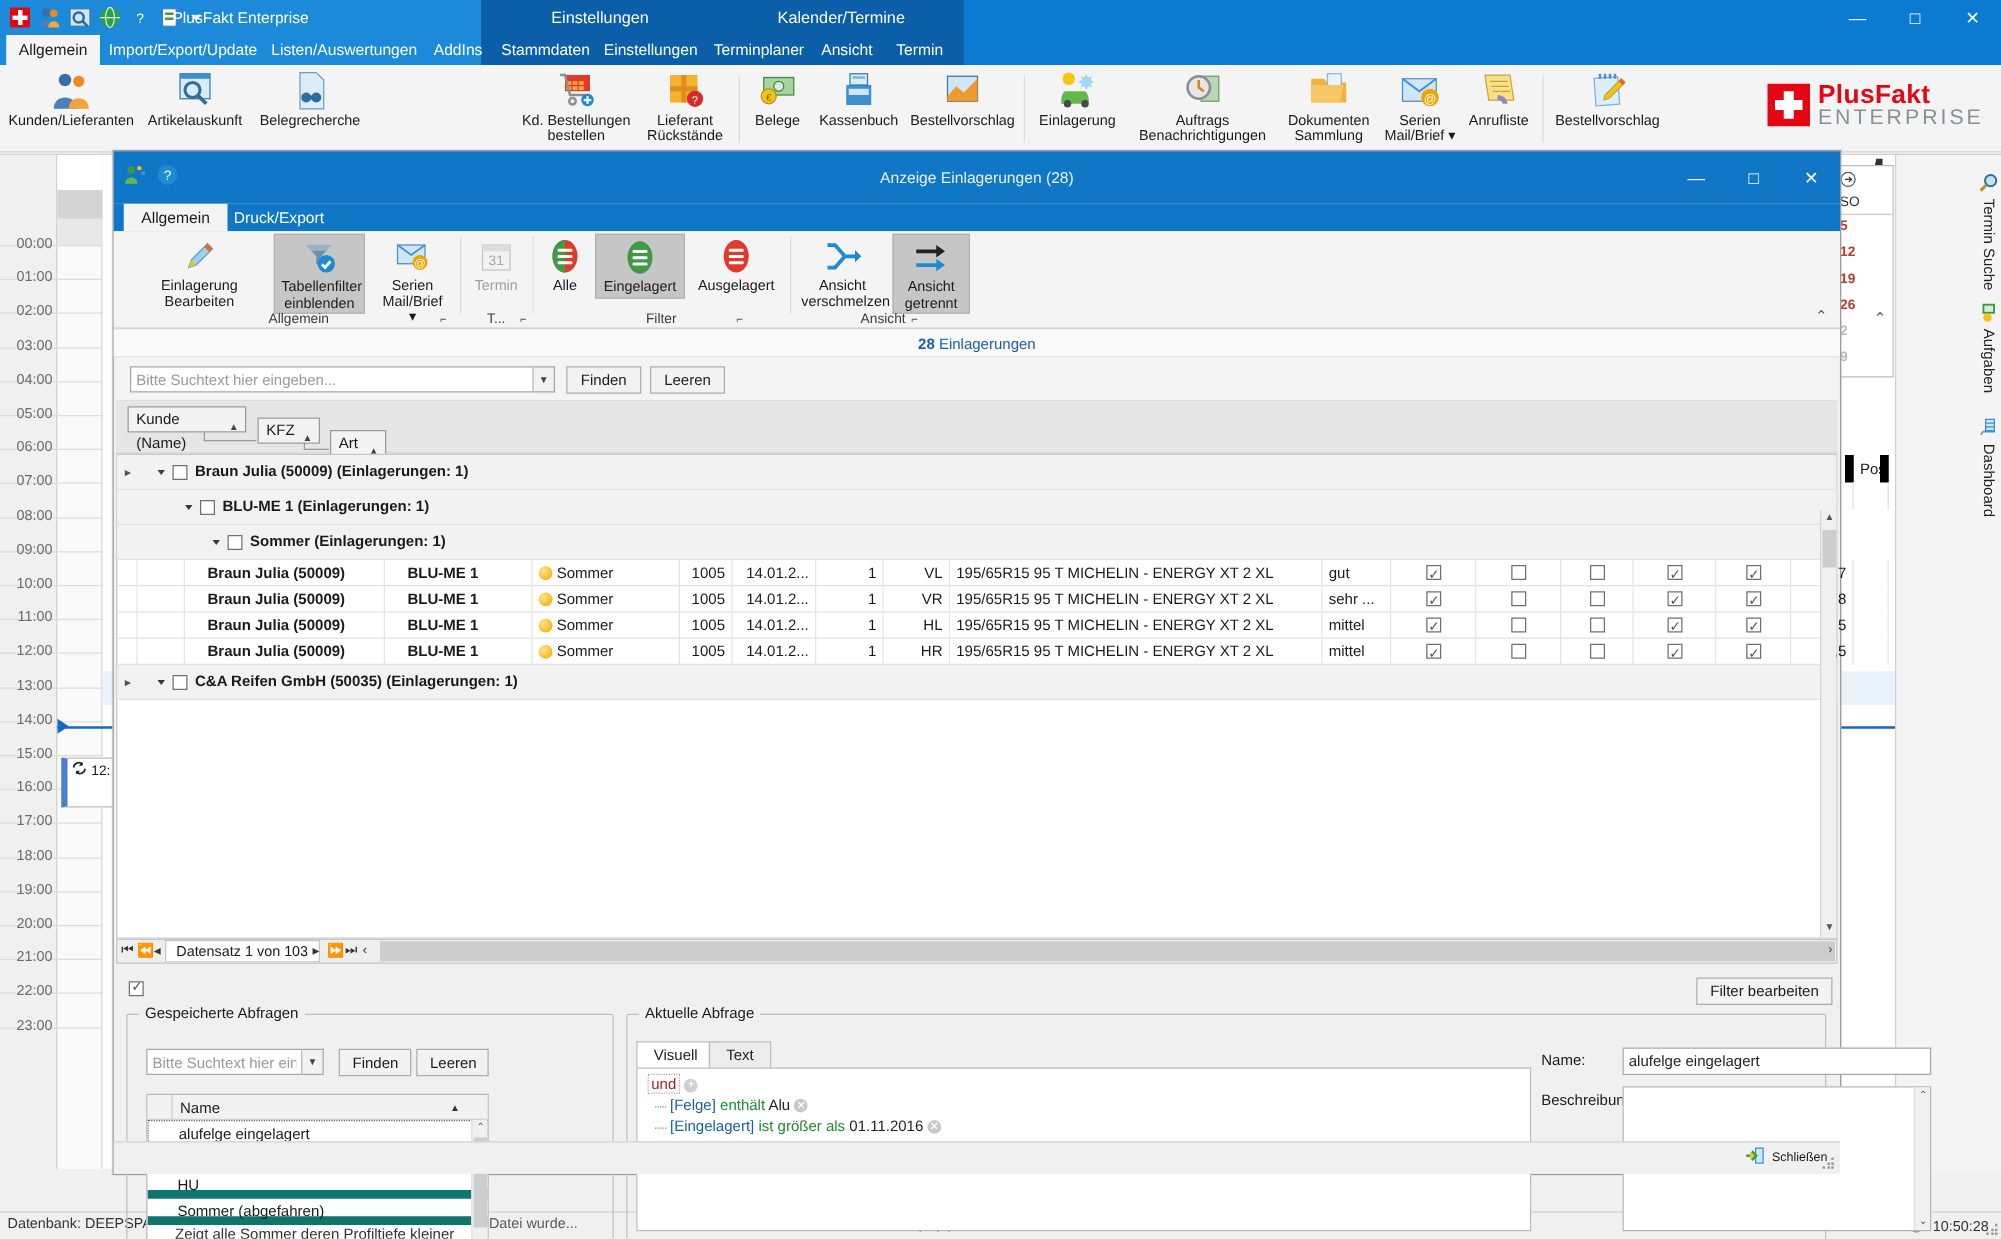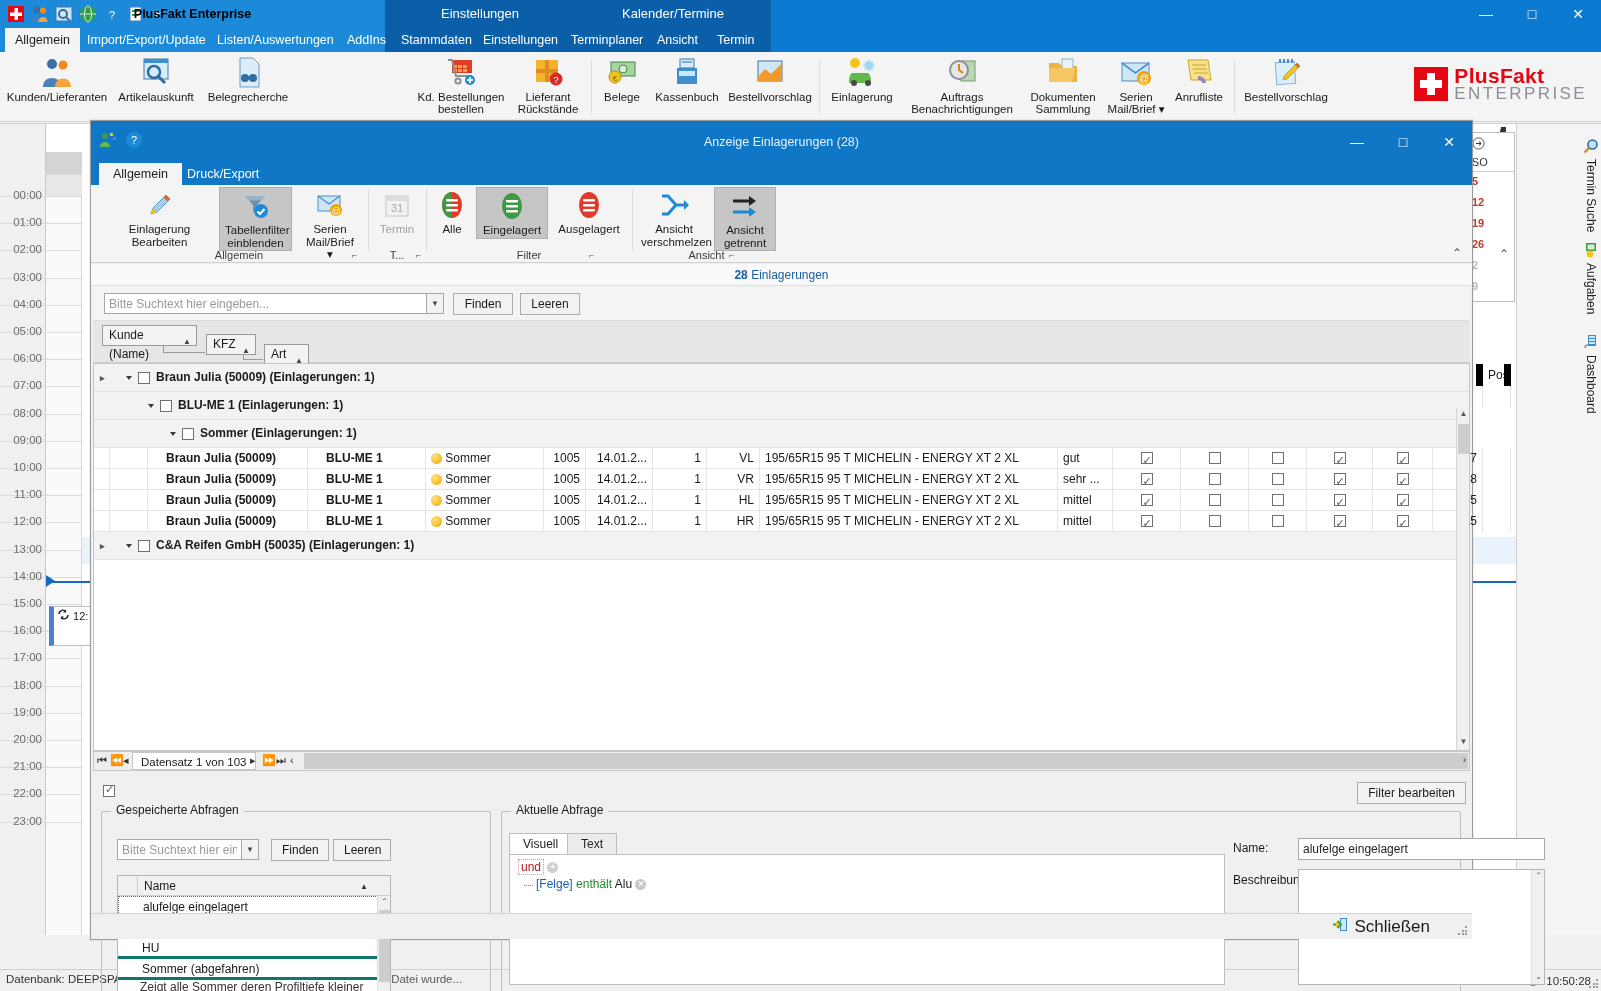--- a/index.html
+++ b/index.html
@@ -12,21 +12,21 @@
   }
   
   #app { position:absolute; inset:0; background:#f1f1f1; }
 
   .titlebar { position:absolute; left:0; top:0; width:1601px; height:28px; background:#0a7bd0; }
   .tb-left { position:absolute; left:0; top:0; width:385px; height:28px; background:#1c8ad8; }
   .tb-mid  { position:absolute; left:385px; top:0; width:386px; height:28px; background:#0b5ea8; }
   .qat { position:absolute; left:6px; top:4px; display:flex; gap:4px; align-items:center; }
   .qat .ic { width:20px; height:20px; display:inline-block; position:relative; }
   .app-title { position:absolute; left:0; top:0; width:385px; height:28px; line-height:28px; text-align:center;
-               color:#000000; font-size:12.5px;font-weight:bold; }
+               color:#ffffff; font-size:12.5px; }
   .ctx-title { position:absolute; top:0; height:28px; line-height:28px; color:#fff; font-size:13px; text-align:center; }
   .win-btns { position:absolute; right:0; top:0; height:28px; display:flex; }
   .win-btns div { width:46px; height:28px; line-height:28px; text-align:center; color:#fff; font-size:14px; }
 
   .tabstrip { position:absolute; left:0; top:28px; width:1601px; height:24px; background:#0a7bd0; }
   .tabstrip .tleft { position:absolute; left:0; top:0; width:385px; height:24px; background:#1c8ad8; }
   .tabstrip .tmid { position:absolute; left:385px; top:0; width:386px; height:24px; background:#0b5ea8; }
   .tab { position:absolute; top:0; height:24px; line-height:24px; padding:0 10px; color:#fff; font-size:12.5px; white-space:nowrap;}
   .tab.active { background:#f4f4f4; color:#1b1b1b; }
   .notif { position:absolute; right:8px; top:30px; width:18px; height:18px; }
@@ -138,40 +138,40 @@
   .midbar { position:absolute; left:2px; top:658px; right:2px; height:28px; background:#f0f0f0;}
   .fbtn { position:absolute; right:4px; top:3px; }
 
   .panelA { position:absolute; left:10px; top:690px; width:390px; height:246px; }
   .panelB { position:absolute; left:410px; top:690px; width:960px; height:246px; }
   .gbox { position:absolute; inset:0; border:1px solid #bfbfbf; border-radius:2px;}
   .gbox-lab { position:absolute; left:10px; top:-8px; background:#f0f0f0; padding:0 5px; font-size:12px; color:#1b1b1b;}
 
   .lst { position:absolute; background:#fff; border:1px solid #b5b5b5; overflow:hidden;}
   .lst-h { position:absolute; left:0; top:0; right:0; height:20px; background:#f1f1f1; border-bottom:1px solid #d0d0d0; font-size:12px;}
-  .lrow { position:absolute; left:0; right:0; font-size:12px; border-bottom:3px solid #0f766e; line-height:20px; padding-left:6px; white-space:nowrap;}
+  .lrow { position:absolute; left:0; right:0; font-size:12px; border-bottom:7px solid #0f766e; line-height:20px; padding-left:6px; white-space:nowrap;}
   .lrow.sel { border:1px dotted #666; }
   .lrow.desc { color:#333; font-size:12px; line-height:14px; padding-left:22px; white-space:normal; }
 
   .qtabs { position:absolute; left:8px; top:22px; width:716px; height:22px; }
   .qtab { position:absolute; top:0; height:22px; line-height:21px; padding:0 13px; font-size:12px; border:1px solid #bdbdbd; background:#ececec; color:#222;}
   .qtab.active { background:#fff; border-bottom-color:#fff; }
   .qbody { position:absolute; left:8px; top:43px; width:716px; height:131px; background:#fff; border:1px solid #bdbdbd; font-size:12px; padding:5px 8px;}
   .cond { margin-left:18px; margin-top:3px; position:relative; }
   .cond:before { content:""; position:absolute; left:-12px; top:8px; width:9px; border-top:1px dotted #888; }
   .del { display:inline-block; width:11px; height:11px; border-radius:50%; background:#c9c9c9; color:#fff; font-size:9px;
          line-height:11px; text-align:center; vertical-align:1px; }
   .plus { display:inline-block; width:11px; height:11px; border-radius:50%; background:#cfcfcf; color:#fff; font-size:10px;
           line-height:10px; text-align:center; vertical-align:1px;}
 
   .txta { position:absolute; background:#fff; border:1px solid #b5b5b5;}
   .tvs { position:absolute; right:0; top:0; width:13px; bottom:0; background:#f0f0f0; border-left:1px solid #ddd;}
 
   .dstatus { position:absolute; left:0; bottom:0; width:100%; height:26px; background:#f0f0f0; border-top:1px solid #d2d2d2;}
-  .closebtn { position:absolute; right:42px; top:3px; font-size:17px; display:flex; align-items:center; gap:6px;}
+  .closebtn { position:absolute; right:10px; top:3px; font-size:10px; display:flex; align-items:center; gap:6px;}
   .grip { position:absolute; right:4px; bottom:3px; width:10px; height:10px;}
   .grip i, .sb-grip i { position:absolute; width:2px; height:2px; background:#9a9a9a; display:block;}
 </style>
 </head>
 <body>
 
 <div id="app">
 
   <div class="titlebar">
     <div class="tb-left"></div>
@@ -1132,20 +1132,26 @@
         <div>
           <span style="color:#b02020;border:1px dotted #c0a0a0;padding:0 2px">und</span>
           <span class="plus">+</span>
         </div>
         <div class="cond">
           <span style="color:#1a5fa8">[Felge]</span>
           <span style="color:#1f8a2e">enthält</span>
           <span style="color:#222">Alu</span>
           <span class="del">✕</span>
         </div>
+        <div class="cond">
+          <span style="color:#1a5fa8">[Eingelagert]</span>
+          <span style="color:#1f8a2e">ist größer als</span>
+          <span style="color:#222">01.11.2016</span>
+          <span class="del">✕</span>
+        </div>
       </div>
 
       <div style="position:absolute;left:732px;top:30px;font-size:12px;">Name:</div>
       <input class="inp" style="position: absolute; left: 797px; top: 27px; width: 247px; height: 22px;" value="alufelge eingelagert">
 
       <div style="position:absolute;left:732px;top:62px;font-size:12px;">Beschreibung:</div>
       <div class="txta" style="left:797px;top:58px;width:247px;height:116px;">
         <div class="tvs">
           <div style="position:absolute;left:1px;top:1px;width:11px;height:11px;text-align:center;font-size:8px;color:#555">⌃</div>
           <div style="position:absolute;left:1px;bottom:1px;width:11px;height:11px;text-align:center;font-size:8px;color:#555">⌄</div>

